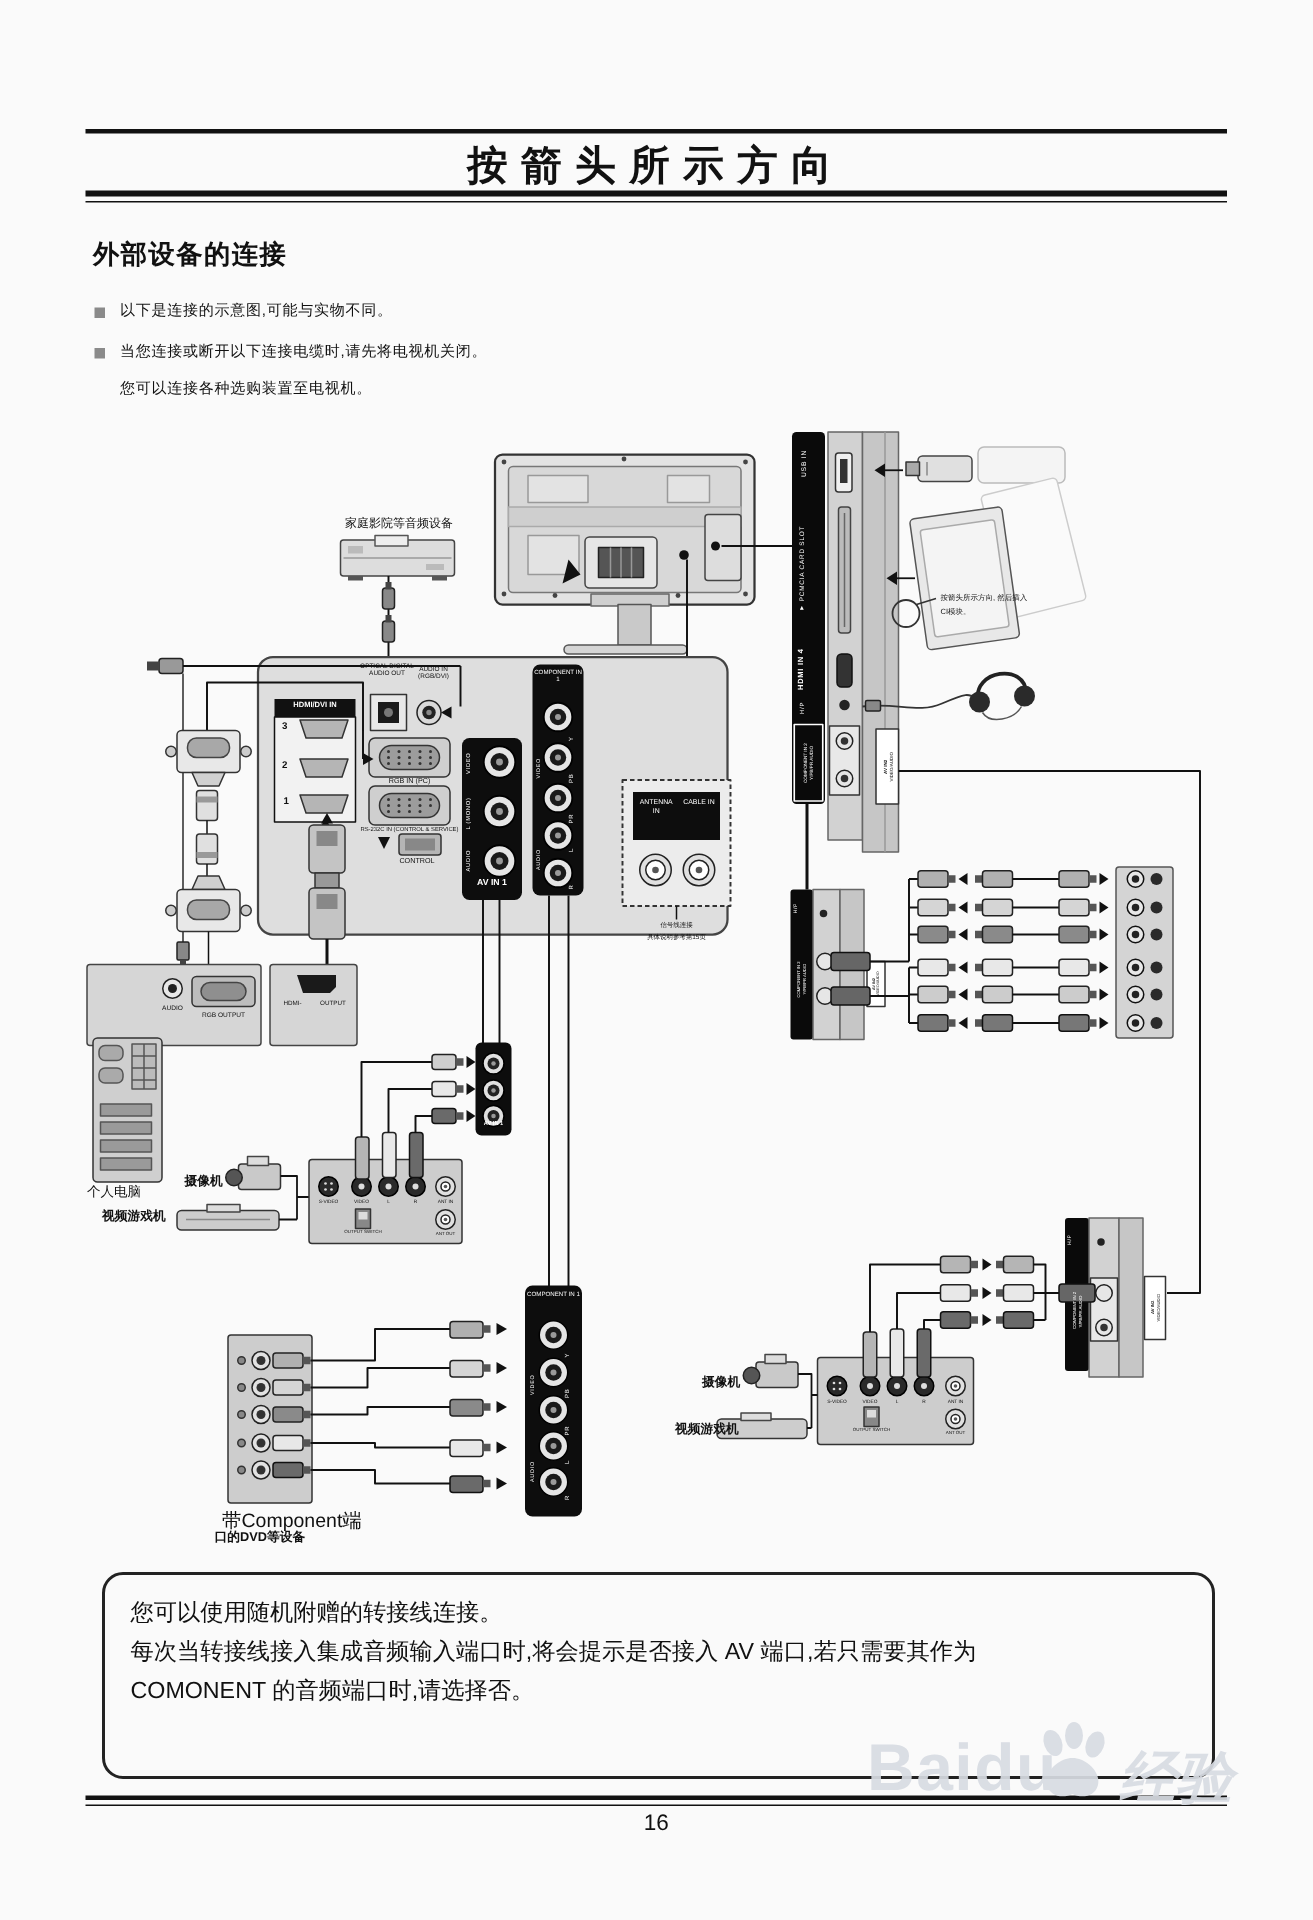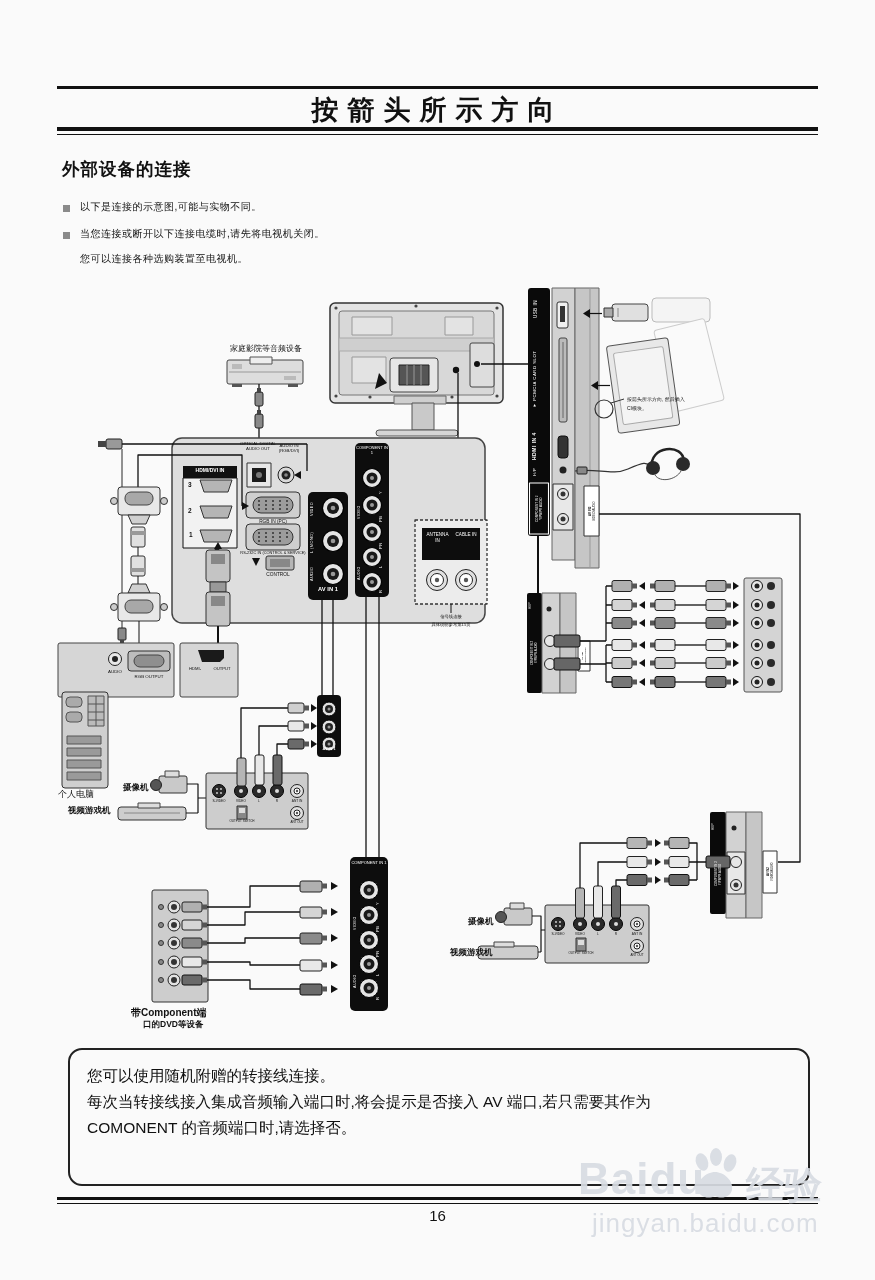--- a/index.html
+++ b/index.html
@@ -19,21 +19,21 @@
   .vbox span{writing-mode:vertical-rl;transform:rotate(180deg);text-align:center;display:block;}
   .rule{position:absolute;left:57px;width:761px;background:#111;}
   .bullet-sq{position:absolute;width:7px;height:7px;background:#8a8a8a;}
   #note-box{
     position:absolute;left:68px;top:1048px;width:704px;height:108px;
     border:2px solid #222;border-radius:14px;padding:13px 17px;
     font-size:15.5px;line-height:26px;background:transparent;
   }
   #watermark{position:absolute;left:578px;top:1146px;width:260px;height:100px;color:#d8dce3;opacity:.92;}
   #wm-en{position:absolute;left:0;top:8px;font-size:44px;font-weight:bold;letter-spacing:1px;}
-  #wm-cn{position:absolute;left:168px;top:14px;font-size:38px;font-weight:bold;}
+  #wm-cn{position:absolute;left:168px;top:14px;font-size:38px;font-weight:bold;font-style:italic;}
   #wm-url{position:absolute;left:14px;top:62px;font-size:26px;letter-spacing:1px;}
   #page-num{position:absolute;left:0;top:1207px;width:875px;text-align:center;font-size:15px;}
   #page-title{position:absolute;left:0;top:92px;width:875px;text-align:center;font-size:27px;font-weight:bold;letter-spacing:9px;}
   #section-heading{position:absolute;left:62px;top:157px;font-size:17.5px;font-weight:bold;letter-spacing:1px;}
   .body-text{position:absolute;font-size:10px;letter-spacing:.5px;}
 </style>
 </head>
 <body>
 
 <svg class="abs" style="left:0;top:0;" width="875" height="1280" viewBox="0 0 875 1280" stroke-linejoin="round" stroke-linecap="butt">
@@ -697,21 +697,21 @@
 <div class="lab c w" style="left:315px;top:747px;width:28px;font-size:3.8px;font-weight:bold;">AV IN 1</div>
 
 <div class="lab c w" style="left:351px;top:860px;width:36px;font-size:4.1px;line-height:1.3;">COMPONENT IN 1</div>
 <div class="lab v w" style="left:353px;top:901px;width:7px;height:44px;font-size:3.6px;">VIDEO</div>
 <div class="lab v w" style="left:353px;top:960px;width:7px;height:42px;font-size:3.6px;">AUDIO</div>
 <div class="lab v w" style="left:376px;top:897px;width:7px;height:12px;font-size:4px;">Y</div>
 <div class="lab v w" style="left:376px;top:922px;width:7px;height:13px;font-size:4px;">PB</div>
 <div class="lab v w" style="left:376px;top:947px;width:7px;height:13px;font-size:4px;">PR</div>
 <div class="lab v w" style="left:376px;top:970px;width:7px;height:10px;font-size:4px;">L</div>
 <div class="lab v w" style="left:376px;top:993px;width:7px;height:10px;font-size:4px;">R</div>
-<div class="lab" style="left:131px;top:1007px;font-size:10px;font-weight:bold;">带Component端</div>
+<div class="lab" style="left:148px;top:1007px;font-size:13px;font-weight:normal;">带Component端</div>
 <div class="lab" style="left:143px;top:1020px;font-size:8.5px;font-weight:bold;">口的DVD等设备</div>
 
 <div class="lab" style="left:468px;top:917px;font-size:8.5px;font-weight:bold;">摄像机</div>
 <div class="lab" style="left:450px;top:948px;font-size:8.5px;font-weight:bold;">视频游戏机</div>
 <div class="lab c" style="left:547px;top:933px;width:22px;font-size:3.2px;">S-VIDEO</div>
 <div class="lab c" style="left:570px;top:933px;width:20px;font-size:3.2px;">VIDEO</div>
 <div class="lab c" style="left:593px;top:933px;width:10px;font-size:3.2px;">L</div>
 <div class="lab c" style="left:611px;top:933px;width:10px;font-size:3.2px;">R</div>
 <div class="lab c" style="left:627px;top:933px;width:20px;font-size:3.2px;">ANT IN</div>
 <div class="lab c" style="left:568px;top:952px;width:26px;font-size:3px;line-height:1.3;">OUTPUT SWITCH</div>
@@ -729,14 +729,13 @@
 
 <div id="watermark">
   <span id="wm-en">Baidu</span>
   <svg style="position:absolute;left:108px;top:0;" width="58" height="58" viewBox="0 0 58 58" fill="#d8dce3">
     <ellipse cx="16" cy="16" rx="6" ry="9" transform="rotate(-20 16 16)"></ellipse>
     <ellipse cx="30" cy="11" rx="6" ry="9"></ellipse>
     <ellipse cx="44" cy="17" rx="6" ry="9" transform="rotate(20 44 17)"></ellipse>
     <path d="M29,26 C38,26 48,35 46,44 C44,52 35,53 29,50 C23,53 14,52 12,44 C10,35 20,26 29,26 Z"></path>
   </svg>
   <span id="wm-cn">经验</span>
-  <span id="wm-url">jingyan.baidu.com</span>
 </div>
 
 </body></html>

